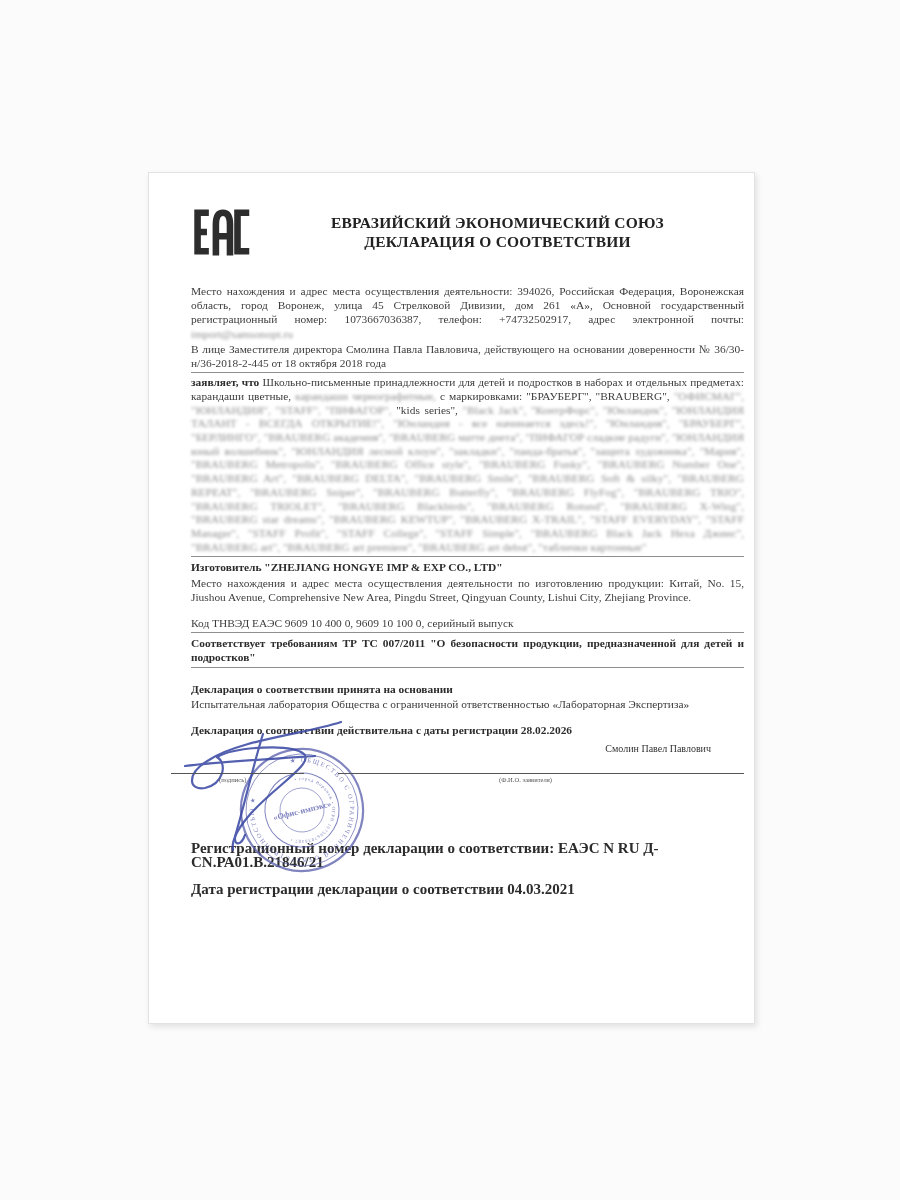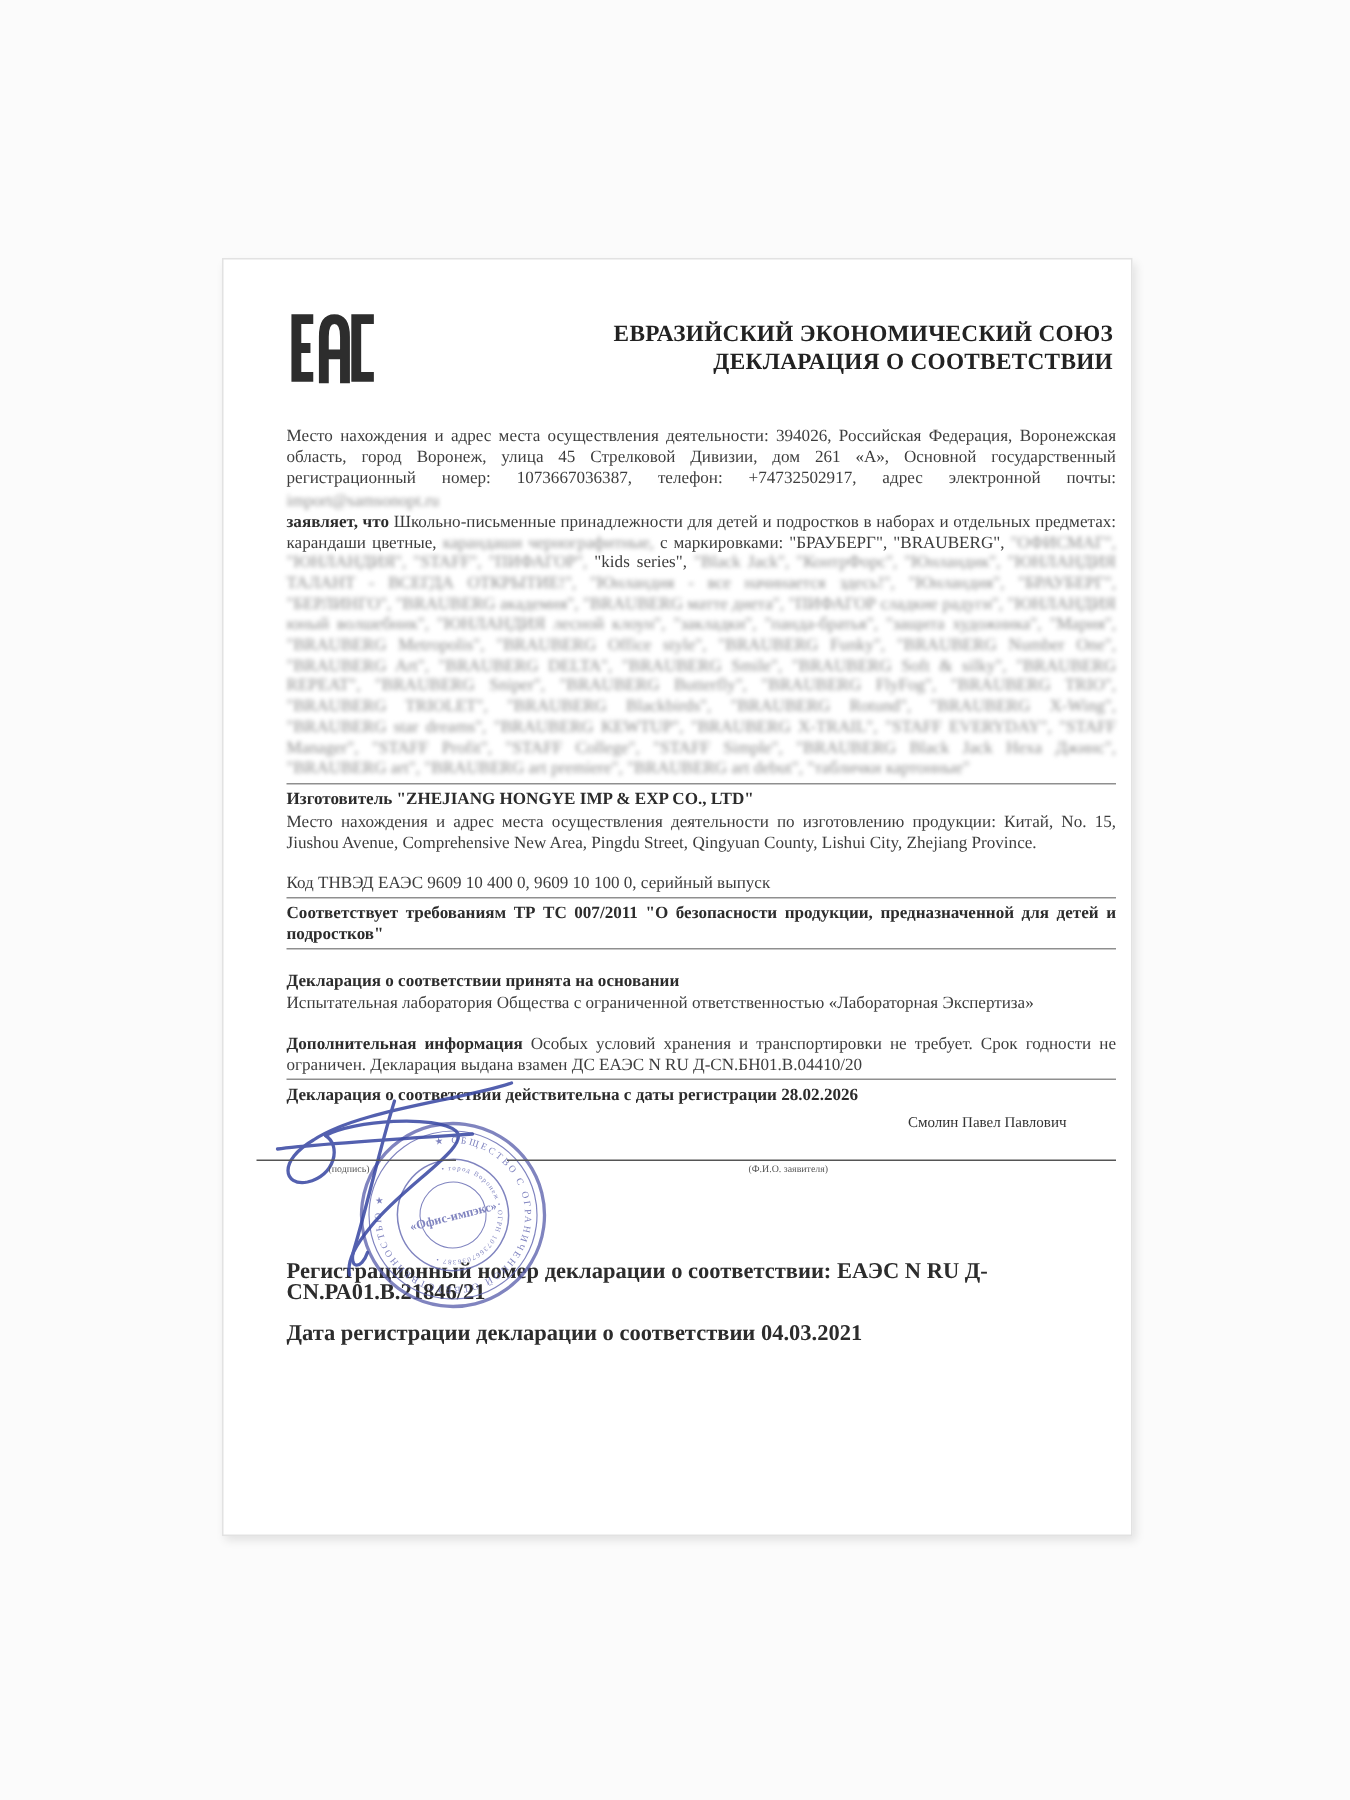--- a/index.html
+++ b/index.html
@@ -13,21 +13,21 @@
     position:absolute;left:148px;top:172px;width:607px;height:852px;
     background:#ffffff;
     border:1px solid #e2e2e2;
     box-shadow:2px 3px 6px rgba(0,0,0,.10);
     box-sizing:border-box;
     padding:34px 12px 0 42px;
   }
   .header{display:flex;align-items:flex-start;}
   .eac{width:62px;height:50px;flex:0 0 auto;}
   .titles{
-    flex:1;text-align:right;font-weight:bold;
+    flex:1;text-align:center;font-weight:bold;
     font-size:15.5px;line-height:19px;color:#222;
     padding-top:6px;letter-spacing:.2px;
   }
   .doc-body{margin-top:27px;width:553px;}
   .para{
     font-size:11.4px;line-height:14.2px;margin:0 0 1px 0;
     text-align:justify;color:#3d3d3d;
   }
   .para.tight{line-height:13.7px;}
   .b{font-weight:bold;color:#2c2c2c;}
@@ -68,31 +68,31 @@
       </g>
     </svg>
     <div class="titles">
       <div>ЕВРАЗИЙСКИЙ ЭКОНОМИЧЕСКИЙ СОЮЗ</div>
       <div>ДЕКЛАРАЦИЯ О СООТВЕТСТВИИ</div>
     </div>
   </div>
 
   <div class="doc-body">
       <p class="para"><span>Место нахождения и адрес места осуществления деятельности: 394026, Российская Федерация, Воронежская область, город Воронеж, улица 45 Стрелковой Дивизии, дом 261 «А», Основной государственный регистрационный номер: 1073667036387, телефон: +74732502917, адрес электронной почты: </span><span class="blur">import@samsonopt.ru</span></p>
+      <p class="para rule"><span>В лице Заместителя директора Смолина Павла Павловича, действующего на основании доверенности № 36/30-н/36-2018-2-445 от 18 октября 2018 года</span></p>
       <p class="para tight rule"><span class="b">заявляет, что </span><span>Школьно-письменные принадлежности для детей и подростков в наборах и отдельных предметах: карандаши цветные, </span><span class="blur">карандаши чернографитные, </span><span>с маркировками: "БРАУБЕРГ", "BRAUBERG", </span><span class="blur">"ОФИСМАГ", "ЮНЛАНДИЯ", "STAFF", "ПИФАГОР", </span><span>"kids series", </span><span class="blur">"Black Jack", "КонтрФорс", "Юнландик", "ЮНЛАНДИЯ ТАЛАНТ - ВСЕГДА ОТКРЫТИЕ!", "Юнландия - все начинается здесь!", "Юнландия", "БРАУБЕРГ", "БЕРЛИНГО", "BRAUBERG академия", "BRAUBERG матте диета", "ПИФАГОР сладкие радуги", "ЮНЛАНДИЯ юный волшебник", "ЮНЛАНДИЯ лесной клоун", "закладки", "панда-братья", "защита художника", "Мария", "BRAUBERG Metropolis", "BRAUBERG Office style", "BRAUBERG Funky", "BRAUBERG Number One", "BRAUBERG Art", "BRAUBERG DELTA", "BRAUBERG Smile", "BRAUBERG Soft &amp; silky", "BRAUBERG REPEAT", "BRAUBERG Sniper", "BRAUBERG Butterfly", "BRAUBERG FlyFog", "BRAUBERG TRIO", "BRAUBERG TRIOLET", "BRAUBERG Blackbirds", "BRAUBERG Rotund", "BRAUBERG X-Wing", "BRAUBERG star dreams", "BRAUBERG KEWTUP", "BRAUBERG X-TRAIL", "STAFF EVERYDAY", "STAFF Manager", "STAFF Profit", "STAFF College", "STAFF Simple", "BRAUBERG Black Jack Hexa Джинс", "BRAUBERG art", "BRAUBERG art premiere", "BRAUBERG art debut", "таблички картонные"</span></p>
       <p class="para"><span class="b">Изготовитель </span><span class="b">"ZHEJIANG HONGYE IMP &amp; EXP CO., LTD"</span></p>
       <p class="para"><span>Место нахождения и адрес места осуществления деятельности по изготовлению продукции: Китай, No. 15, Jiushou Avenue, Comprehensive New Area, Pingdu Street, Qingyuan County, Lishui City, Zhejiang Province.</span></p>
       <div class="spacer"></div>
       <p class="para rule"><span>Код ТНВЭД ЕАЭС 9609 10 400 0, 9609 10 100 0, серийный выпуск</span></p>
       <p class="para rule"><span class="b">Соответствует требованиям </span><span class="b">ТР ТС 007/2011 "О безопасности продукции, предназначенной для детей и подростков"</span></p>
       <div class="spacer"></div>
       <p class="para"><span class="b">Декларация о соответствии принята на основании</span></p>
       <p class="para"><span>Испытательная лаборатория Общества с ограниченной ответственностью «Лабораторная Экспертиза»</span></p>
       <div class="spacer"></div>
-      <p class="para rule"><span class="b">Дополнительная информация </span><span>Особых условий хранения и транспортировки не требует. Срок годности не ограничен. Декларация выдана взамен ДС ЕАЭС N RU Д-CN.БН01.В.04410/20</span></p>
       <p class="para"><span class="b">Декларация о соответствии действительна с даты регистрации 28.02.2026</span></p>
     </div>
 
   <div class="sig-area">
     <div class="stamp-wrap">
       <svg viewBox="-66 -66 132 132" width="132" height="132">
         <defs>
           <path id="ring-outer" d="M 0,-48 A 48,48 0 1 1 -0.02,-48"></path>
           <path id="ring-inner" d="M 0,-30 A 30,30 0 1 1 -0.02,-30"></path>
         </defs>

